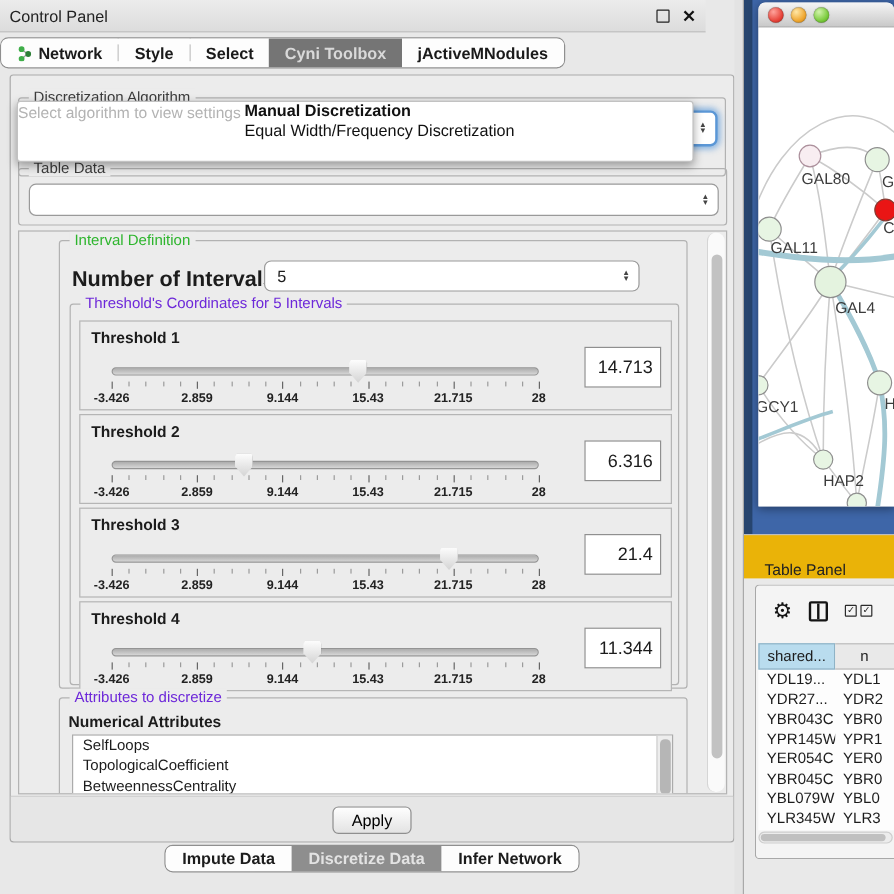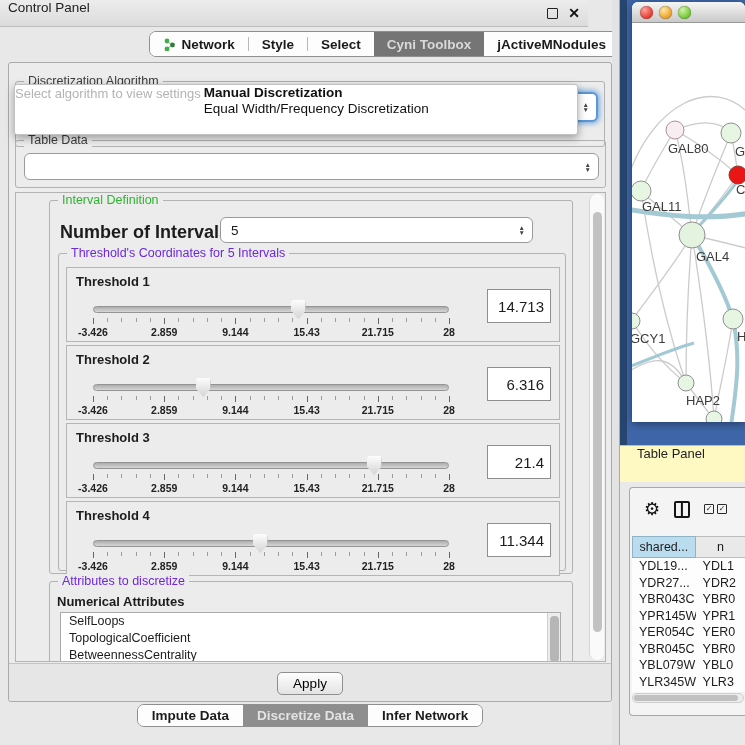--- a/index.html
+++ b/index.html
@@ -3,27 +3,27 @@
 <meta charset="utf-8">
 <style>
   * { box-sizing: border-box; margin: 0; padding: 0; }
   html,body { width:745px; height:745px; }
   body { font-family:"Liberation Sans", sans-serif; background:#e8e8e8; color:#1c1c1c; }
   #app { position:relative; width:745px; height:745px; overflow:hidden; background:#e8e8e8; }
 
   
   .titlebar { position:absolute; left:0; top:0; width:588px; height:27px;
     background:linear-gradient(#ececec,#dcdcdc); border-bottom:1px solid #bdbdbd;
-    display:flex; padding:0 8px; }
+    display:flex; align-items:center; padding:0 8px; }
   .titlebar .title { font-size:13.5px; color:#222; }
   .tb-icons { margin-left:auto; display:flex; gap:10px; align-items:center; }
   .float-btn { width:11px; height:11px; border:1.6px solid #222; border-radius:1px; background:transparent; }
   .close-btn { font-size:14px; font-weight:bold; color:#111; line-height:11px; }
 
-  .tabbar { position:absolute; left:0; top:31px; width:620px; display:flex; justify-content:flex-end; }
+  .tabbar { position:absolute; left:0; top:31px; width:620px; display:flex; justify-content:flex-start; }
   .tabbar-inner { display:flex; align-items:stretch; border:1px solid #8f8f8f; border-radius:7px; overflow:hidden; background:#fdfdfd; height:26px; }
   .tab { display:flex; align-items:center; gap:5px; padding:0 13px; font-size:13.5px; font-weight:bold; color:#1a1a1a; background:#fdfdfd; cursor:default; }
   .tab.selected { background:#757575; color:#d9d9d9; }
   .tabsep { width:1px; background:#b9b9b9; margin:5px 0; }
 
   .mainpanel { position:absolute; left:8px; top:62px; width:604px; height:640px;
     background:#ececec; border:1px solid #aaaaaa; border-radius:3px; }
 
   .group { position:absolute; border:1px solid #b2b2b2; border-radius:3px; }
   .gtitle { position:absolute; top:-8px; left:8px; background:#ececec; padding:0 4px; font-size:12.5px; white-space:nowrap; }
@@ -91,22 +91,22 @@
   .macwin { position:absolute; left:12px; top:2px; width:113px; height:420px; border-radius:6px 6px 0 0;
     box-shadow:0 2px 8px rgba(0,0,0,.4); background:#fff; overflow:hidden; }
   .mactitle { height:21px; background:linear-gradient(#f5f5f5,#c9c9c9); border-bottom:1px solid #979797;
     display:flex; align-items:center; gap:6px; padding-left:8px; }
   .macbtn { width:13px; height:13px; border-radius:50%; box-shadow:inset 0 0 1px rgba(0,0,0,.6), 0 0 1px rgba(0,0,0,.4); }
   .macbtn.red   { background:radial-gradient(circle at 35% 30%, #ffa39b, #e8463c 60%, #bd2219); }
   .macbtn.yellow{ background:radial-gradient(circle at 35% 30%, #ffe7a6, #f0a832 60%, #d2860e); }
   .macbtn.green { background:radial-gradient(circle at 35% 30%, #d2f3ab, #7ccc3e 60%, #4ea417); }
   .netcanvas { width:113px; height:399px; display:block; background:#fff; }
 
-  .tp-titlebar { position:absolute; left:0; top:445px; width:125px; height:37px; background:#fef9c3;
-    border-top:1px solid #bdbdbd; display:flex; align-items:flex-start; padding-left:17px; font-size:13px; color:#222; }
+  .tp-titlebar { position:absolute; left:0; top:445px; width:125px; height:37px; background:#eab308;
+    border-top:1px solid #bdbdbd; display:flex; align-items:flex-end; padding-left:17px; font-size:13px; color:#222; }
   .tp-box { position:absolute; left:9px; top:487px; width:116px; height:229px; background:#f4f4f4;
     border:1px solid #a8a8a8; border-right:none; border-radius:4px 0 0 4px; overflow:hidden; }
   .tp-toolbar { position:absolute; left:0; top:0; width:116px; height:42px; display:flex; align-items:center; gap:14px; padding-left:14px; }
   .gear { font-size:18px; color:#141414; line-height:18px; }
   .split-icon { width:16px; height:17px; border:2.2px solid #141414; border-radius:2px; position:relative; }
   .split-icon::after { content:""; position:absolute; left:50%; top:0; width:2.2px; height:100%; background:#141414; transform:translateX(-50%); }
   .cbs { display:flex; gap:3px; }
   .cb { width:10px; height:10px; border:1.4px solid #2a2a2a; border-radius:1px; font-size:8px; line-height:8px; text-align:center; color:#2a2a2a; }
   .tp-grid { position:absolute; left:2px; top:48px; width:114px; }
   .tp-header { display:flex; height:22px; }

